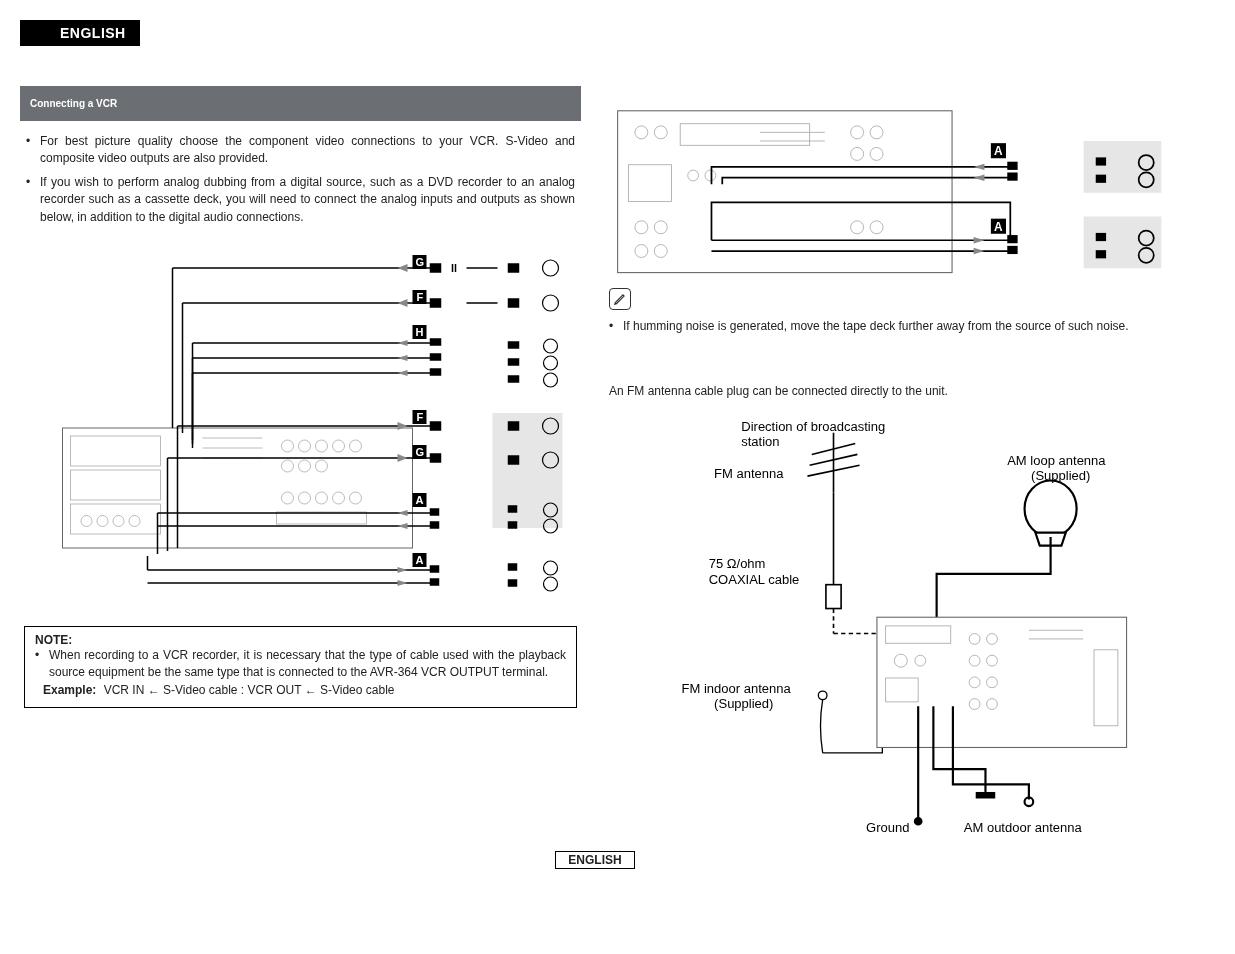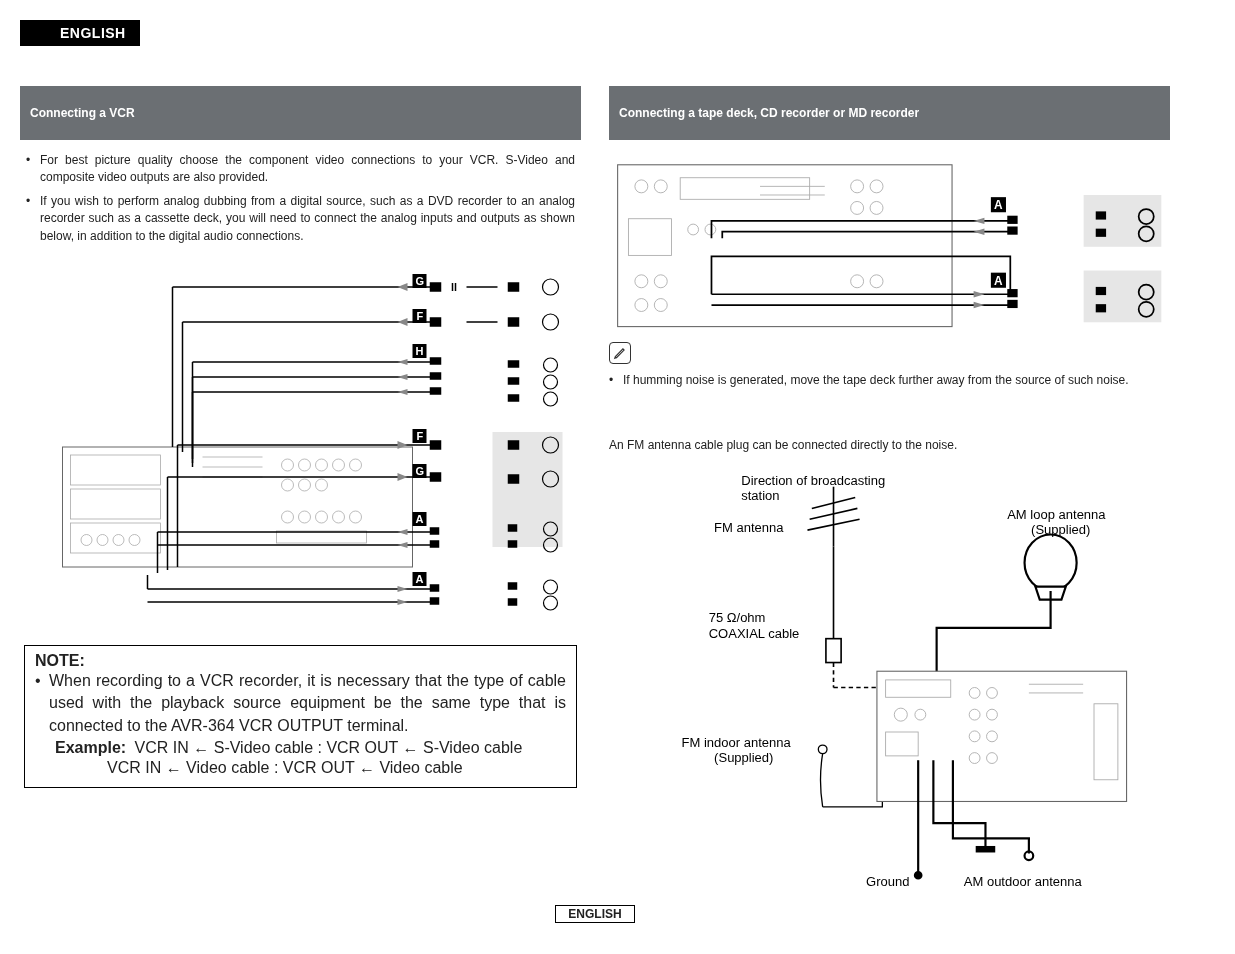--- a/index.html
+++ b/index.html
@@ -1,33 +1,33 @@
 <!DOCTYPE html>
 <html><head>
   <meta charset="utf-8">
   <style>
     * { margin: 0; padding: 0; box-sizing: border-box; }
     body { font-family: Arial, Helvetica, sans-serif; font-size: 12px; color: #222; background: #fff; width: 1235px; }
     .page { padding: 20px 65px 40px 20px; }
     .lang-tab { background: #000; color: #fff; font-weight: bold; font-size: 14px; padding: 5px 14px 5px 40px; display: inline-block; letter-spacing: 0.5px; }
     .cols { display: flex; gap: 28px; margin-top: 40px; }
     .col { flex: 1; min-width: 0; }
-    .sec-head { background: #6b6f73; color: #fff; font-weight: bold; padding: 20px 10px; font-size: 12px; margin-bottom: 12px; }
+    .sec-head { background: #6b6f73; color: #fff; font-weight: bold; padding: 12px 10px; font-size: 10px; margin-bottom: 12px; }
     .bullets { list-style: none; padding: 0 6px; }
     .bullets li { display: flex; gap: 6px; margin-bottom: 6px; line-height: 1.45; text-align: justify; }
     .bullets li .bdot { flex: 0 0 8px; }
     .bullets li .btxt { flex: 1; }
     .diagram-ph { margin: 22px 0 16px 24px; height: 360px; background: #fff; position: relative; }
     .diagram-ph svg { width: 100%; height: 100%; }
-    .note-box { border: 1px solid #000; margin: 18px 4px 0 4px; padding: 6px 10px 10px 10px; font-size: 16px; }
+    .note-box { border: 1px solid #000; margin: 18px 4px 0 4px; padding: 6px 10px 10px 10px; font-size: 12px; }
     .note-box .note-lbl { font-weight: bold; }
     .note-body { display: flex; gap: 6px; line-height: 1.4; text-align: justify; }
     .note-body .bdot { flex: 0 0 8px; }
     .note-body .btxt { flex: 1; }
-    .example-row { margin-left: 20px; margin-top: 2px; }
+    .example-row { margin-left: 8px; margin-top: 2px; }
     .example-row .ex-lbl { font-weight: bold; margin-right: 4px; }
     .pencil-icon { display: inline-flex; align-items: center; justify-content: center; width: 22px; height: 22px; border: 1.5px solid #333; border-radius: 4px; margin: 18px 0 4px 0; }
     .pencil-icon svg { width: 14px; height: 14px; }
     .sub-note { display: flex; gap: 6px; line-height: 1.45; margin-top: 4px; }
     .sub-note .bdot { flex: 0 0 8px; }
     .plain-para { margin: 8px 0 10px 0; line-height: 1.45; }
     .antenna-ph { margin: 0 0 0 40px; height: 400px; }
     .tape-ph { margin: 14px 0 0 0; height: 170px; }
     .footer-tag { text-align: center; margin-top: 40px; }
     .footer-tag span { border: 1px solid #000; padding: 1px 12px; font-weight: bold; font-size: 12px; display: inline-block; }
@@ -183,28 +183,24 @@
       <div class="note-box">
         <div class="note-lbl">NOTE:</div>
         <div class="note-body">
           <span class="bdot">•</span>
           <span class="btxt">When recording to a VCR recorder, it is necessary that the type of cable used with the playback source equipment be the same type that is connected to the AVR-364 VCR OUTPUT terminal.</span>
         </div>
         <div class="example-row">
           <span class="ex-lbl">Example:</span>
           <span>VCR IN ← S-Video cable : VCR OUT ← S-Video cable</span>
         </div>
-        <div class="example-row" style="margin-left:72px;">
-          <span>VCR IN ← Video cable : VCR OUT ← Video cable</span>
-        </div>
       </div>
     </div>
 
     <div class="col">
-      <div class="sec-head">Connecting a tape deck, CD recorder or MD recorder</div>
 
       <div class="tape-ph">
         <svg viewBox="0 0 520 170">
           <rect x="8" y="10" width="310" height="150" fill="#fff" stroke="#666"></rect>
           <g stroke="#aaa" fill="none" stroke-width="0.8">
             <circle cx="30" cy="30" r="6"></circle>
               <circle cx="48" cy="30" r="6"></circle>
             <rect x="66" y="22" width="120" height="20"></rect>
             <rect x="18" y="60" width="40" height="34"></rect>
             <circle cx="78" cy="70" r="5"></circle>
@@ -267,21 +263,21 @@
             <path d="M3 21 L6 20 L19 7 L17 5 L4 18 Z"></path>
           </svg>
       </div>
       <div class="sub-note">
         <span class="bdot">•</span>
         <span>If humming noise is generated, move the tape deck further away from the source of such noise.</span>
       </div>
 
       <div class="extra-gap"></div>
 
-      <div class="plain-para">An FM antenna cable plug can be connected directly to the noise.</div>
+      <div class="plain-para">An FM antenna cable plug can be connected directly to the unit.</div>
 
       <div class="antenna-ph">
         <svg viewBox="0 0 480 400">
 
           <text x="85" y="18" font-size="12">Direction of broadcasting</text>
           <text x="85" y="32" font-size="12">station</text>
           <text x="60" y="62" font-size="12">FM antenna</text>
           <text x="330" y="50" font-size="12">AM loop antenna</text>
           <text x="352" y="64" font-size="12">(Supplied)</text>
           <text x="55" y="145" font-size="12">75 Ω/ohm</text>

